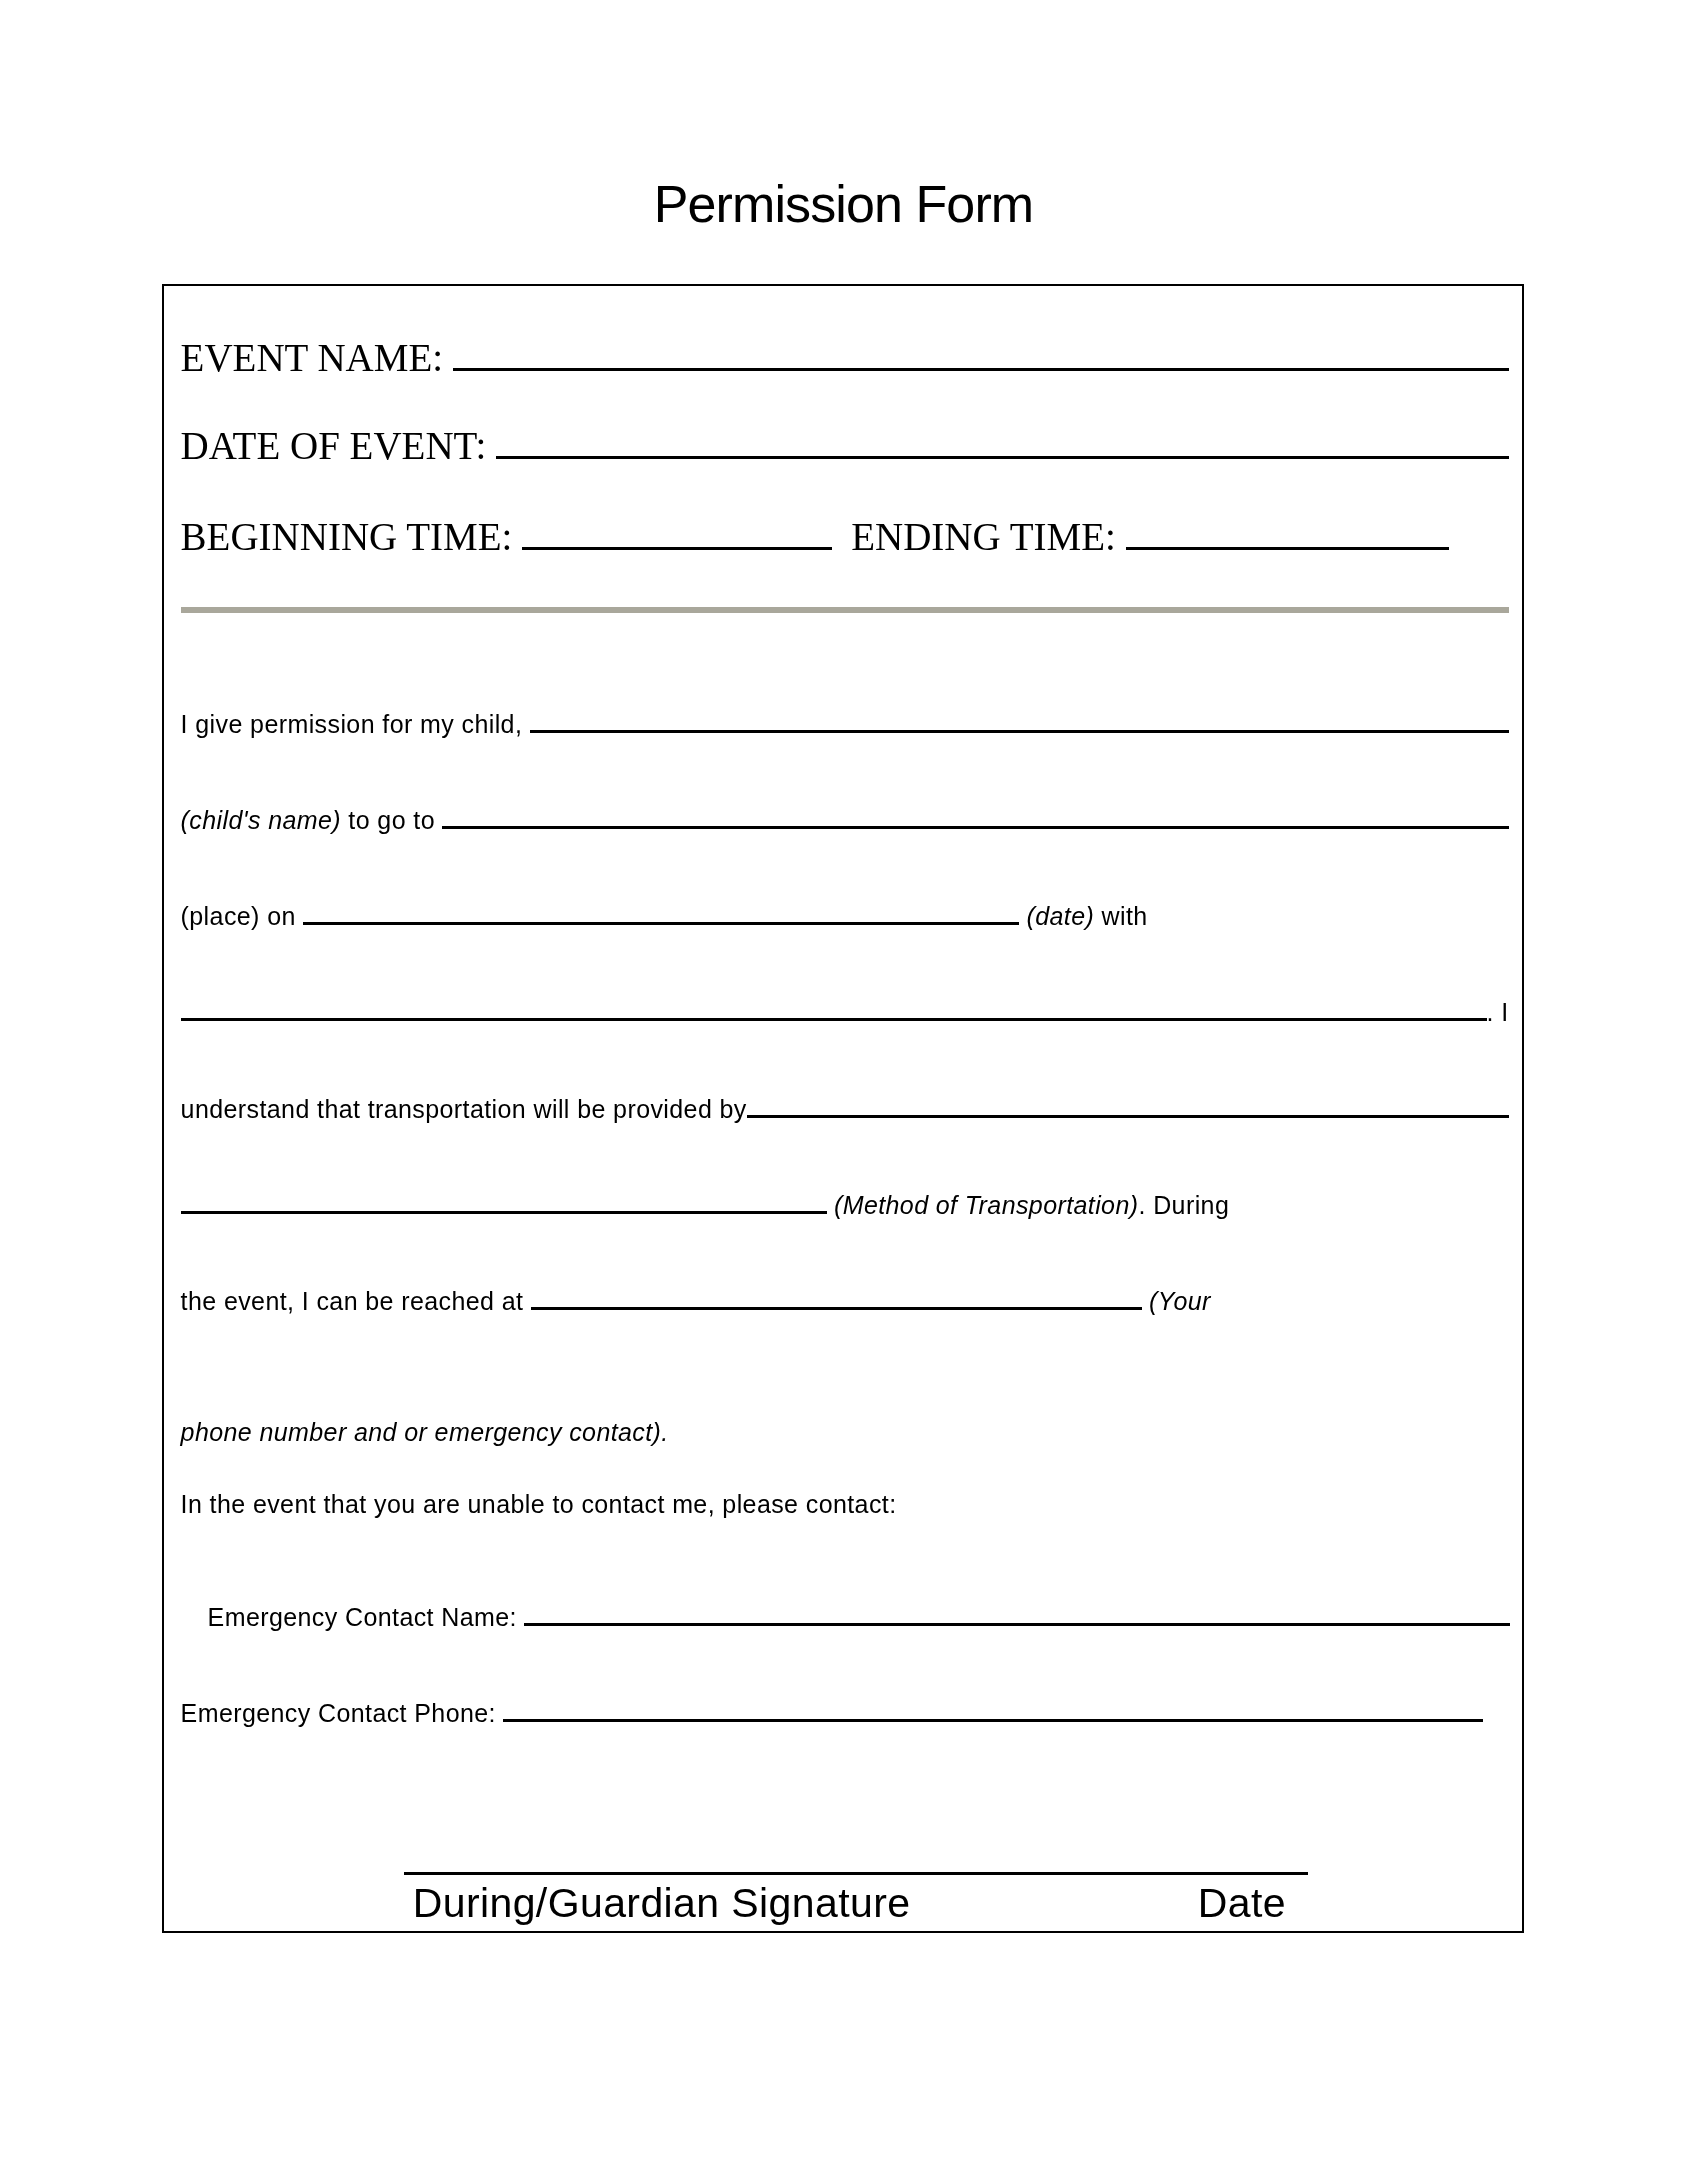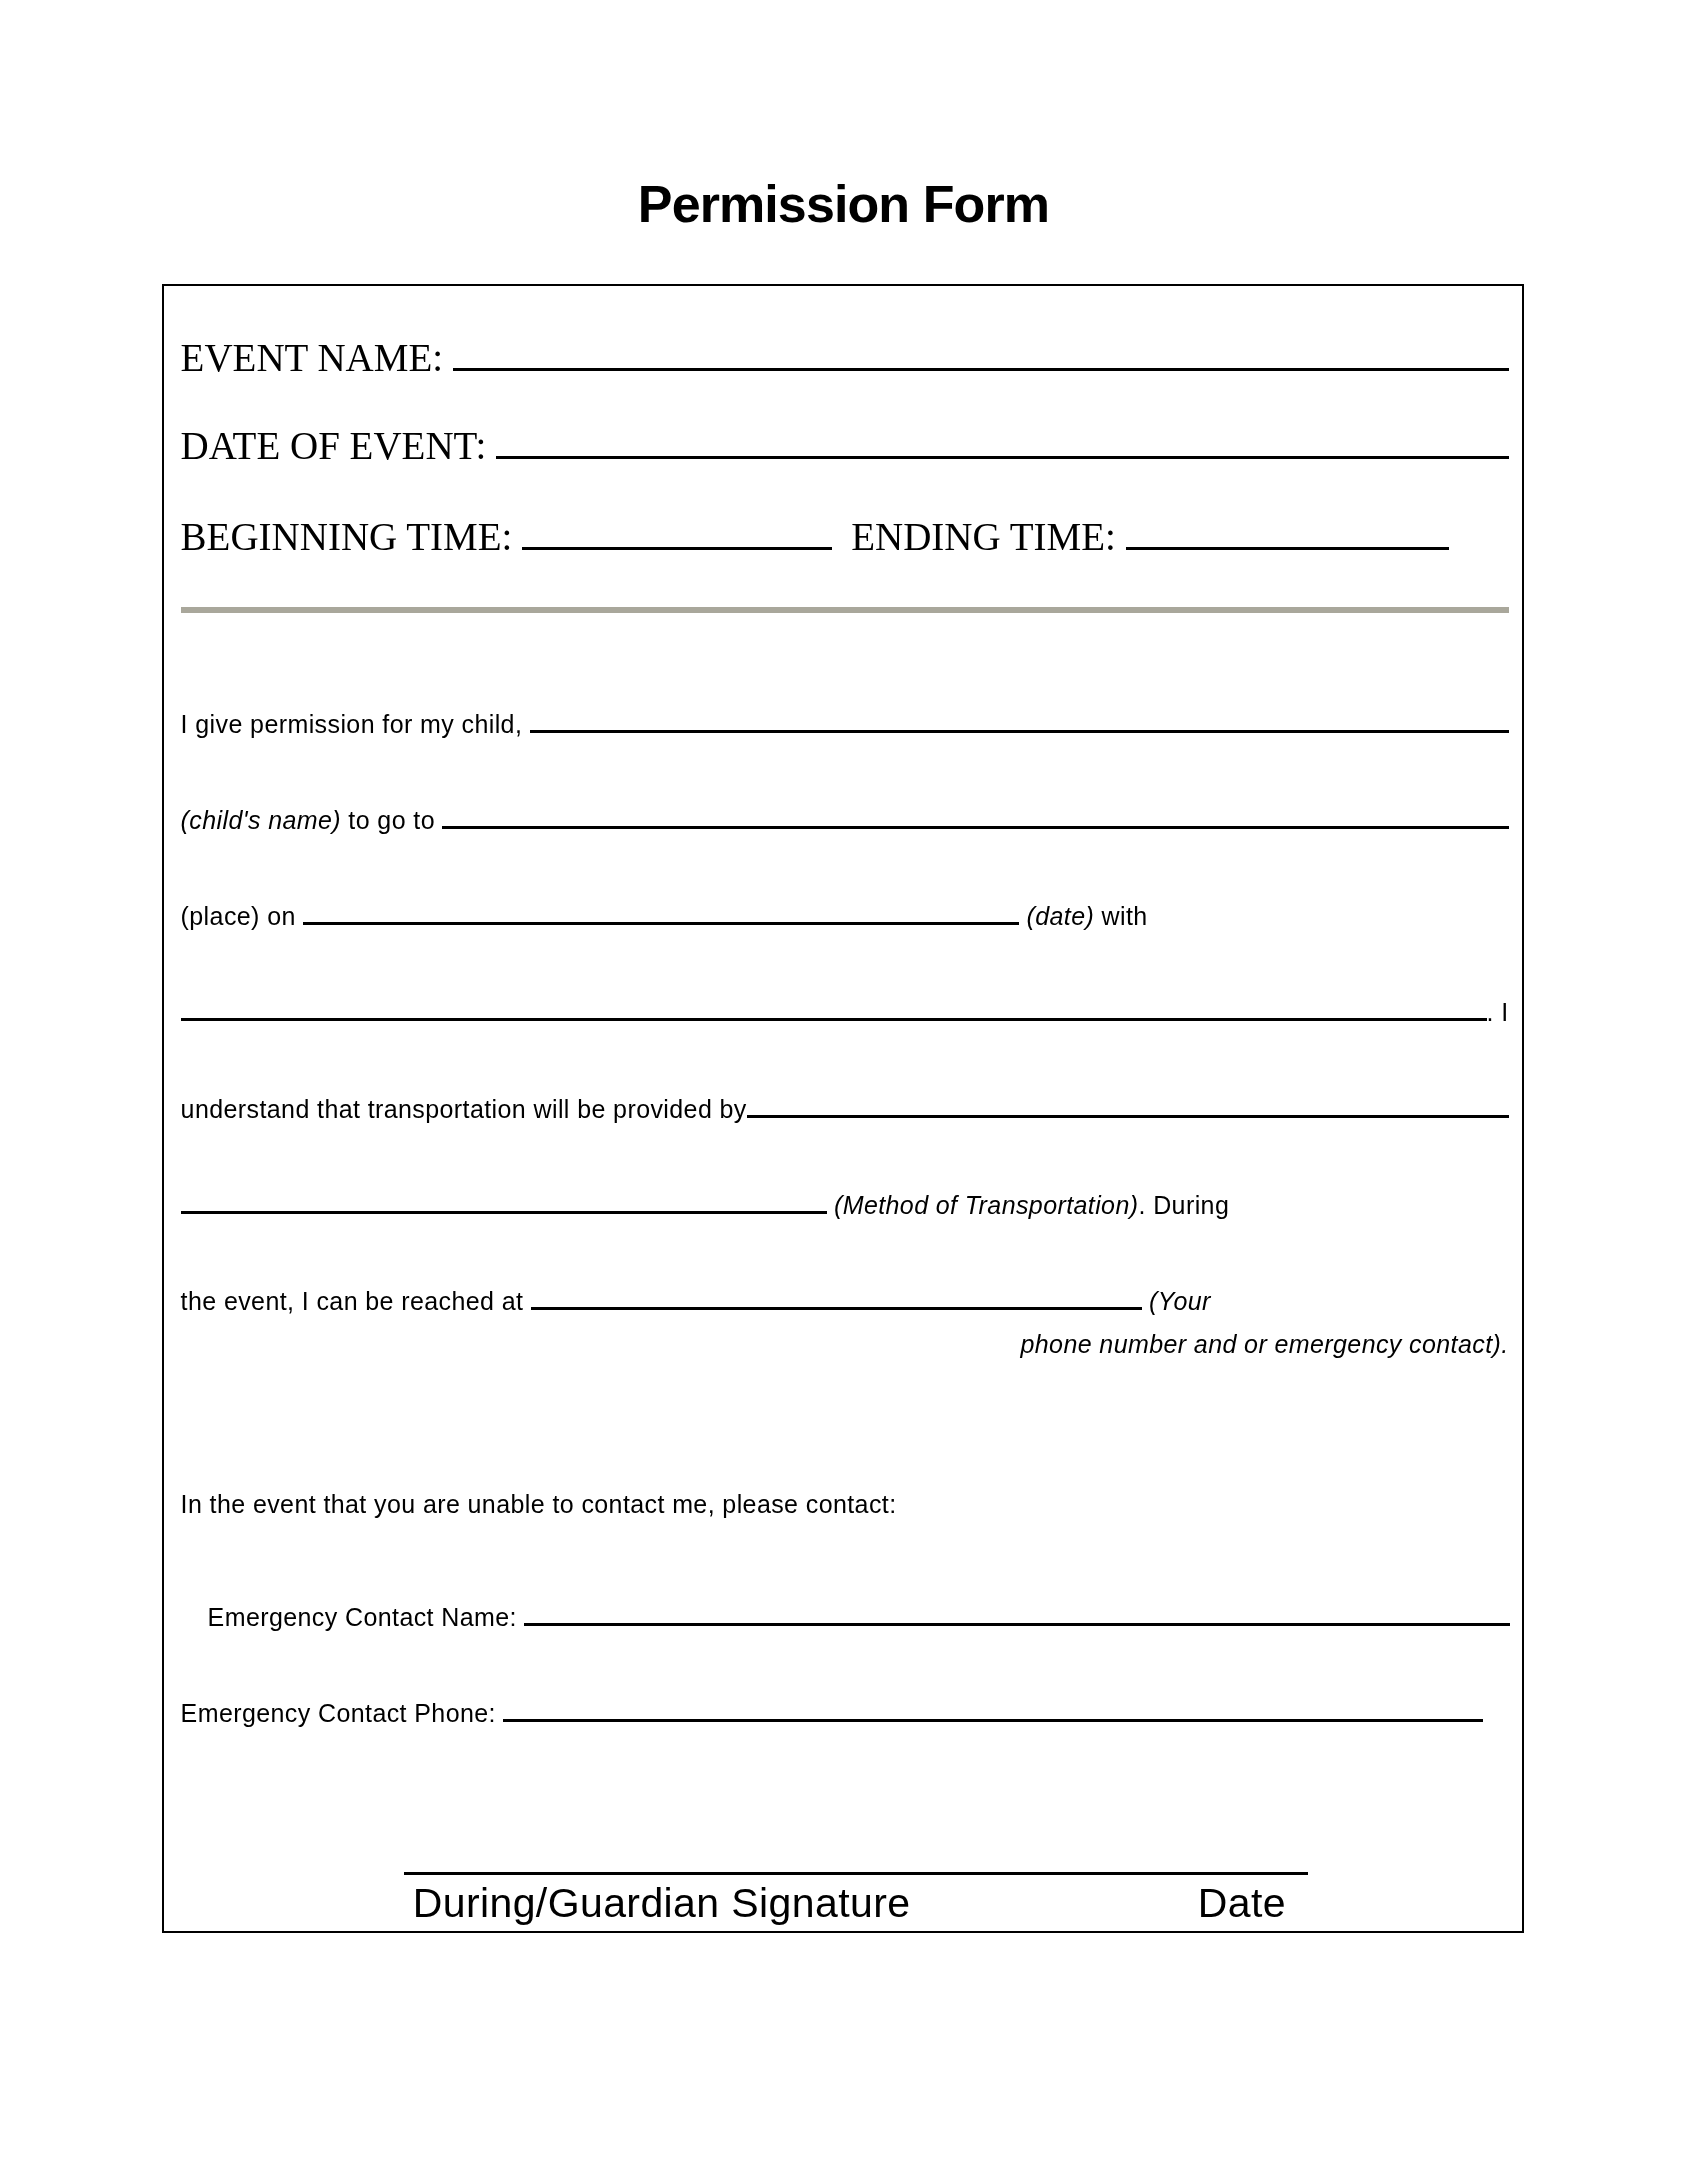--- a/index.html
+++ b/index.html
@@ -12,21 +12,21 @@
     color: #000000;
     overflow: hidden;
   }
   .title {
     position: absolute;
     top: 178px;
     left: 0;
     right: 0;
     text-align: center;
     font-family: "Liberation Sans", "DejaVu Sans", sans-serif;
-    font-weight: 700;
+    font-weight: 400;
     font-size: 52px;
     line-height: 1;
     letter-spacing: -0.9px;
   }
   .box {
     position: absolute;
     left: 162px;
     top: 284px;
     width: 1362px;
     height: 1649px;
@@ -90,21 +90,21 @@
   .r1 { top: 50px; }
   .r2 { top: 138px; }
   .r3 { top: 229px; }
   .l1 { top: 412px; }
   .l2 { top: 508px; }
   .l3 { top: 604px; }
   .l4 { top: 700px; }
   .l5 { top: 797px; }
   .l6 { top: 893px; }
   .l7 { top: 989px; }
-  .l8 { top: 1044px; justify-content: flex-end; }
+  .l8 { top: 1132px; }
   .l9 { top: 1204px; }
   .l10 { top: 1305px; margin-left: 27px; }
   .l11 { top: 1401px; }
   .w-narrow { width: 1302px; }
 </style>
 </head>
 <body>
 
 <div class="page">
 

